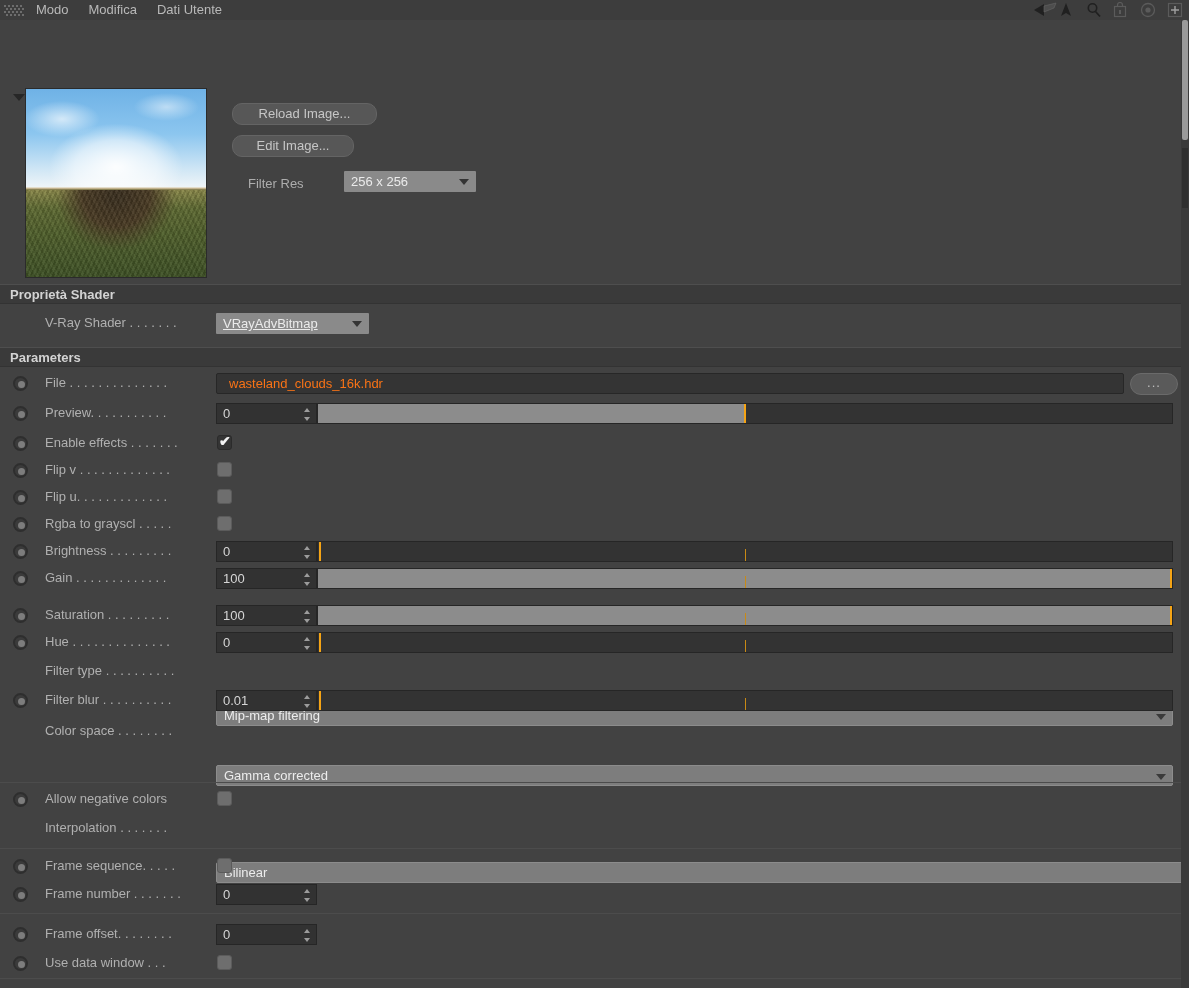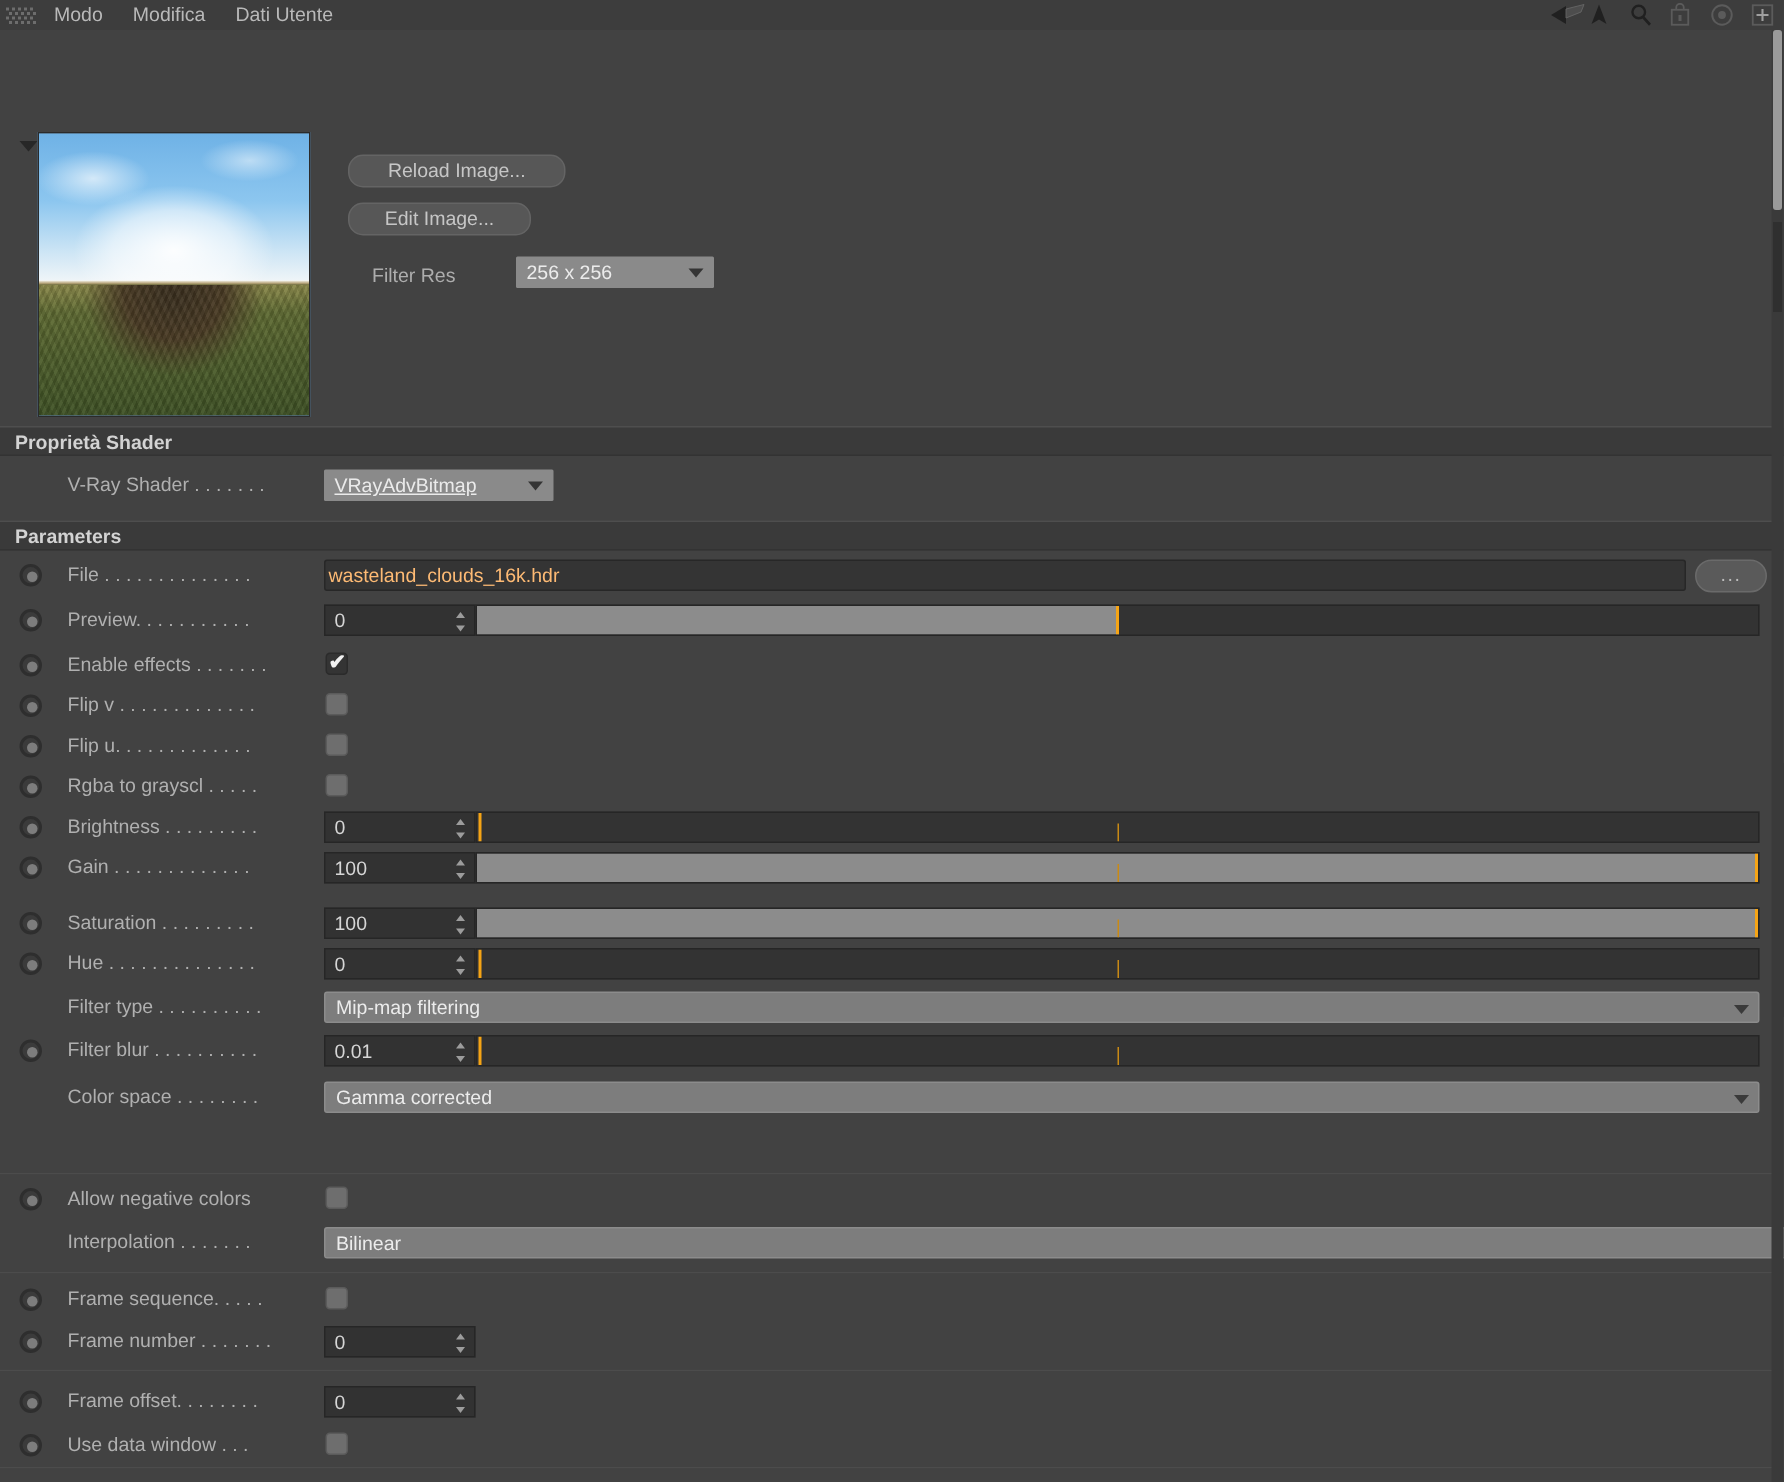--- a/index.html
+++ b/index.html
@@ -158,32 +158,32 @@
   .slider{
     position:absolute; height:21px; background:#333333; border:1px solid #262626;
     overflow:hidden;
   }
   .slider .fill{ position:absolute; left:0; top:0; bottom:0; background:#8c8c8c; }
   .slider .mid{ position:absolute; top:7px; bottom:0; width:1px; background:#c98a15; }
   .slider .knob{ position:absolute; top:0; bottom:0; width:2px; background:#f5a415; }
 
   .textfield{
     position:absolute; background:#343434; border:1px solid #272727;
-    height:21px; color:#fdba74; font-size:13px; line-height:20px; padding-left:2px;
+    height:21px; color:#f97316; font-size:13px; line-height:20px; padding-left:12px;
     border-radius:2px; overflow:hidden; white-space:nowrap;
   }
   .browsebtn{
     position:absolute; background:#5a5a5a; border:1px solid #6a6a6a;
     border-radius:11px; height:22px; width:48px; color:#bdbdbd;
     font-size:13px; line-height:18px; text-align:center; letter-spacing:1px;
   }
   .wide-dd{
     position:absolute; background:#7d7d7d; border:1px solid #8c8c8c;
     height:21px; color:#ececec; font-size:13px; line-height:20px;
-    padding-left:7px; border-radius:2px;
+    padding-left:7px; border-radius:2px;margin-top:44px;
   }
   .wide-dd .arr{
     position:absolute; right:6px; top:8px;
     width:0;height:0;border-left:5px solid transparent;border-right:5px solid transparent;
     border-top:6px solid #3a3a3a;
   }
   .cbox{
     position:absolute; width:15px; height:15px; border-radius:3px;
     background:#6e6e6e; border:1px solid #5b5b5b;
   }

